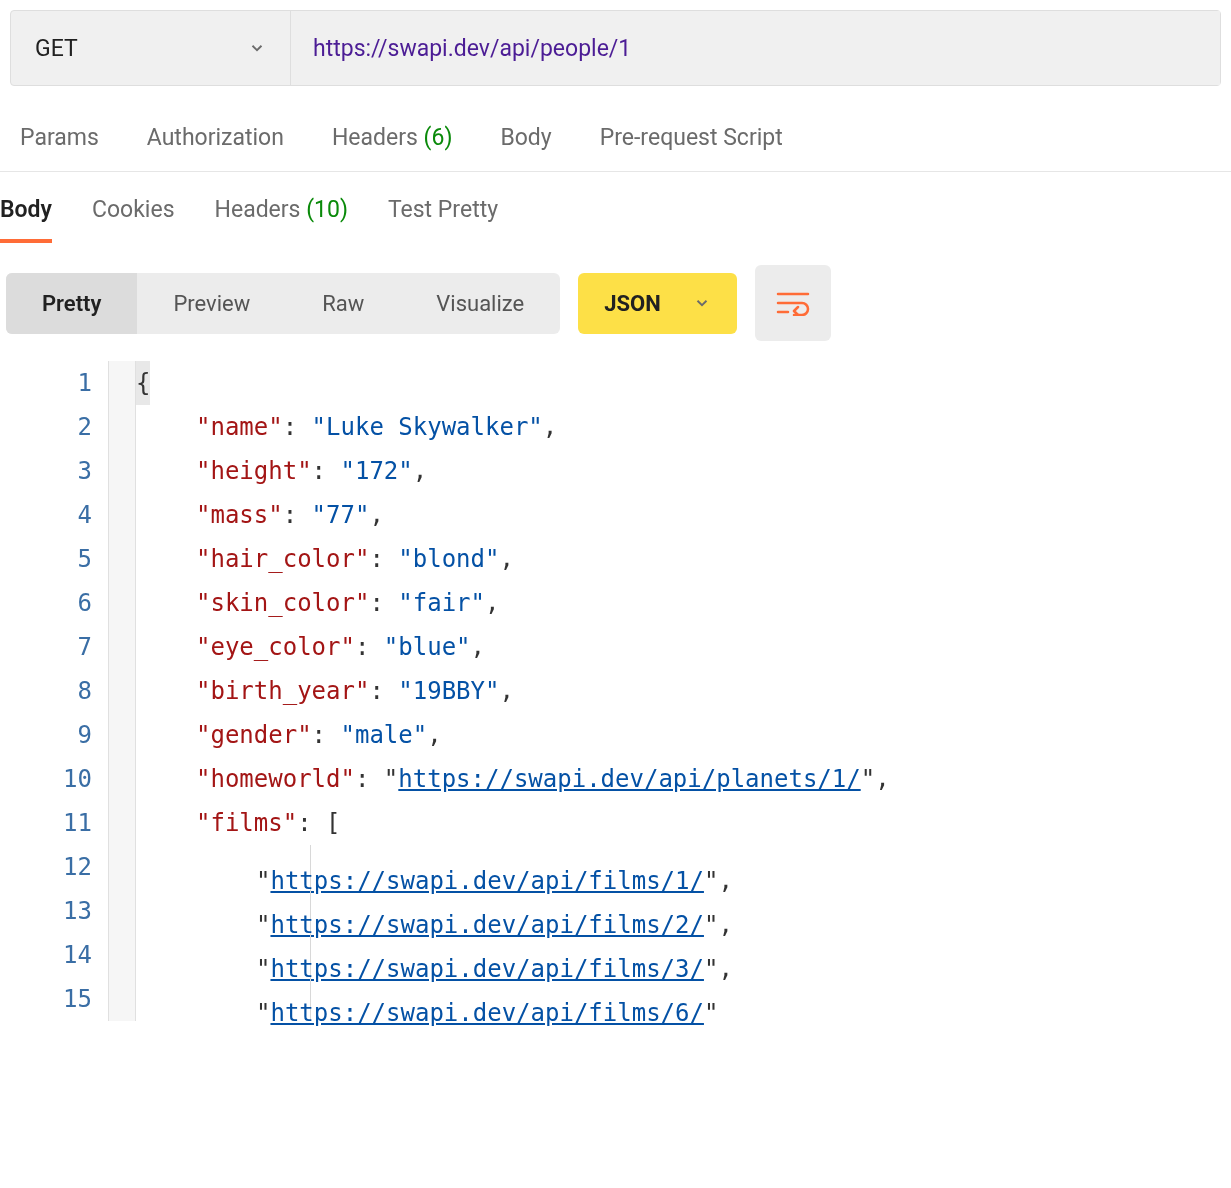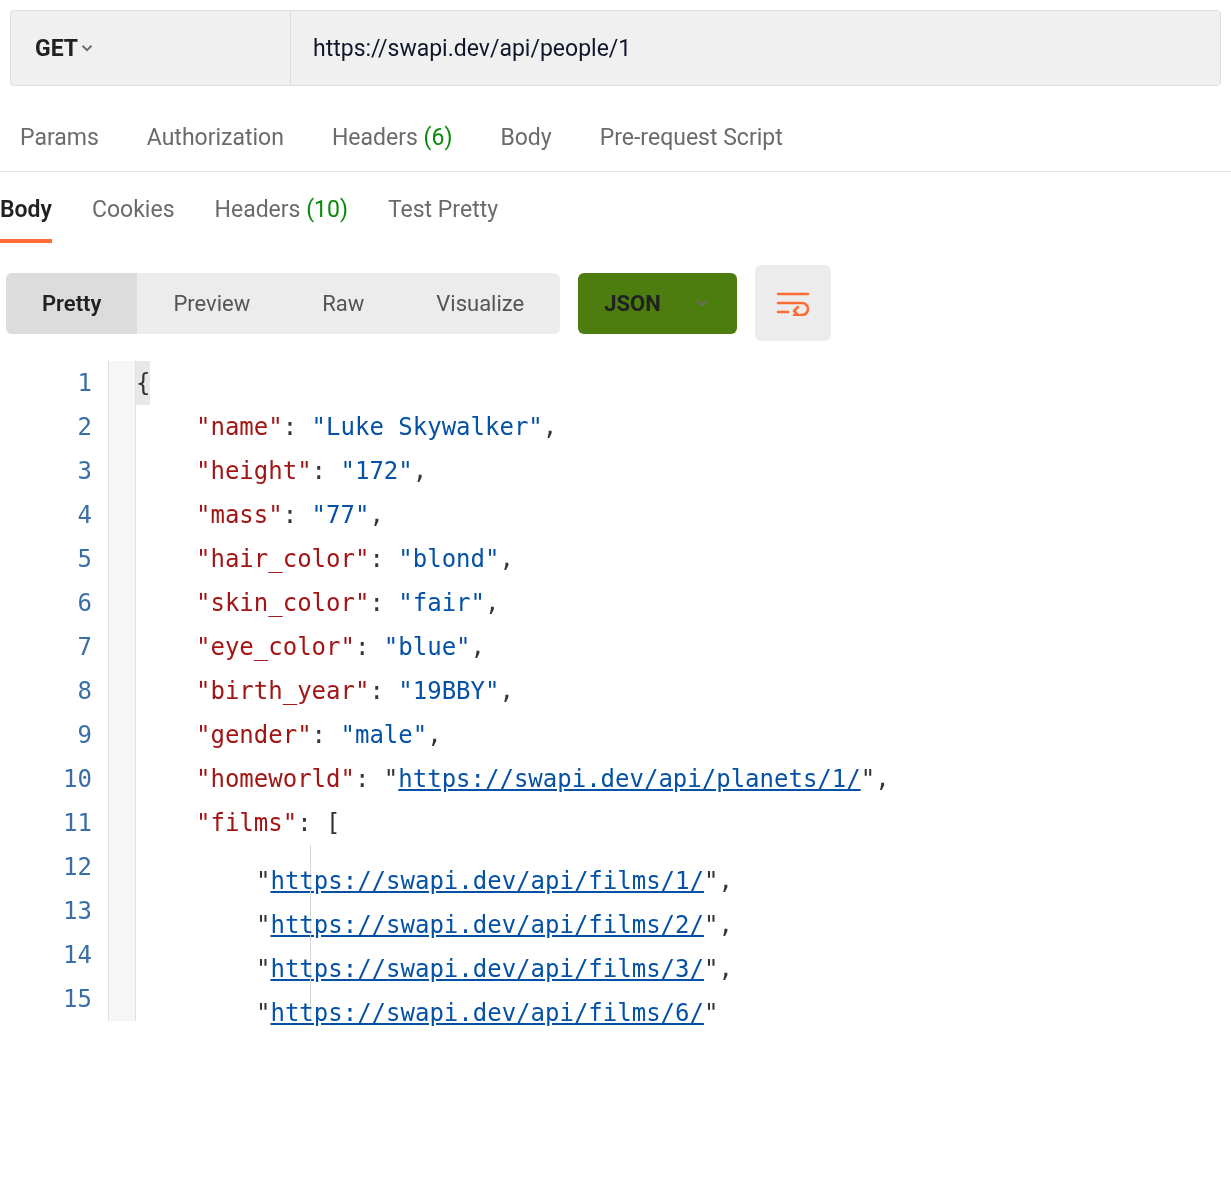--- a/index.html
+++ b/index.html
@@ -20,41 +20,41 @@
       display: flex;
       margin: 10px;
       border: 1px solid #dedede;
       border-radius: 4px;
       background: #f0f0f0;
       height: 76px;
     }
     .method-select {
       display: flex;
       align-items: center;
-      justify-content: flex-start;
+      justify-content: space-between;
       padding: 0 24px;
-      font-weight: 700;
+      font-weight: 400;
       font-size: 23px;
       color: #212121;
       width: 280px;
       border-right: 1px solid #dedede;
       cursor: pointer;
     }
     .chevron {
       width: 18px;
       height: 18px;
     }
     .url-input {
       flex: 1;
       display: flex;
       align-items: center;
       padding: 0 22px;
       background: #f0f0f0;
       font-size: 23px;
-      color: #0f172a;
+      color: #4c1d95;
     }
     .req-tabs {
       display: flex;
       gap: 48px;
       padding: 28px 20px 20px 20px;
       border-bottom: 1px solid #e6e6e6;
       font-size: 23px;
       color: #6b6b6b;
     }
     .req-tab {
@@ -99,21 +99,21 @@
     }
     .view-btn.active {
       background: #dcdcdc;
       color: #212121;
       font-weight: 600;
     }
     .format-select {
       display: flex;
       align-items: center;
       gap: 32px;
-      background: #4d7c0f;
+      background: #fde047;
       border-radius: 6px;
       padding: 18px 26px;
       font-size: 22px;
       font-weight: 700;
       color: #212121;
       cursor: pointer;
     }
     .wrap-btn {
       display: flex;
       align-items: center;

